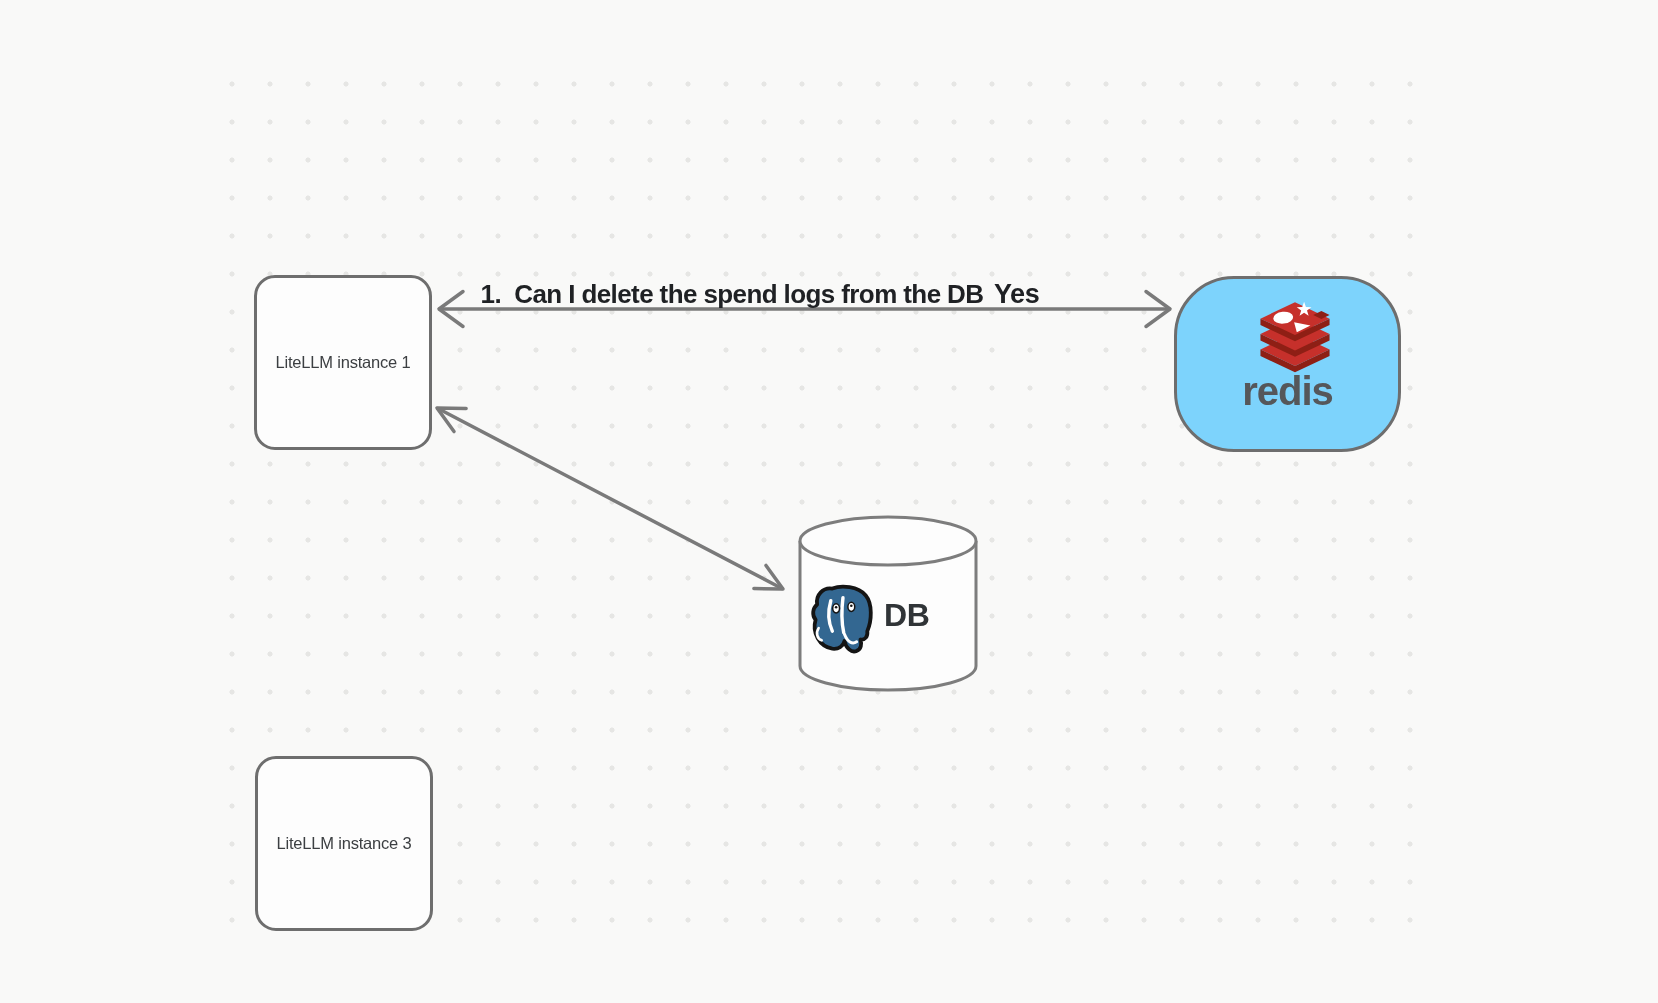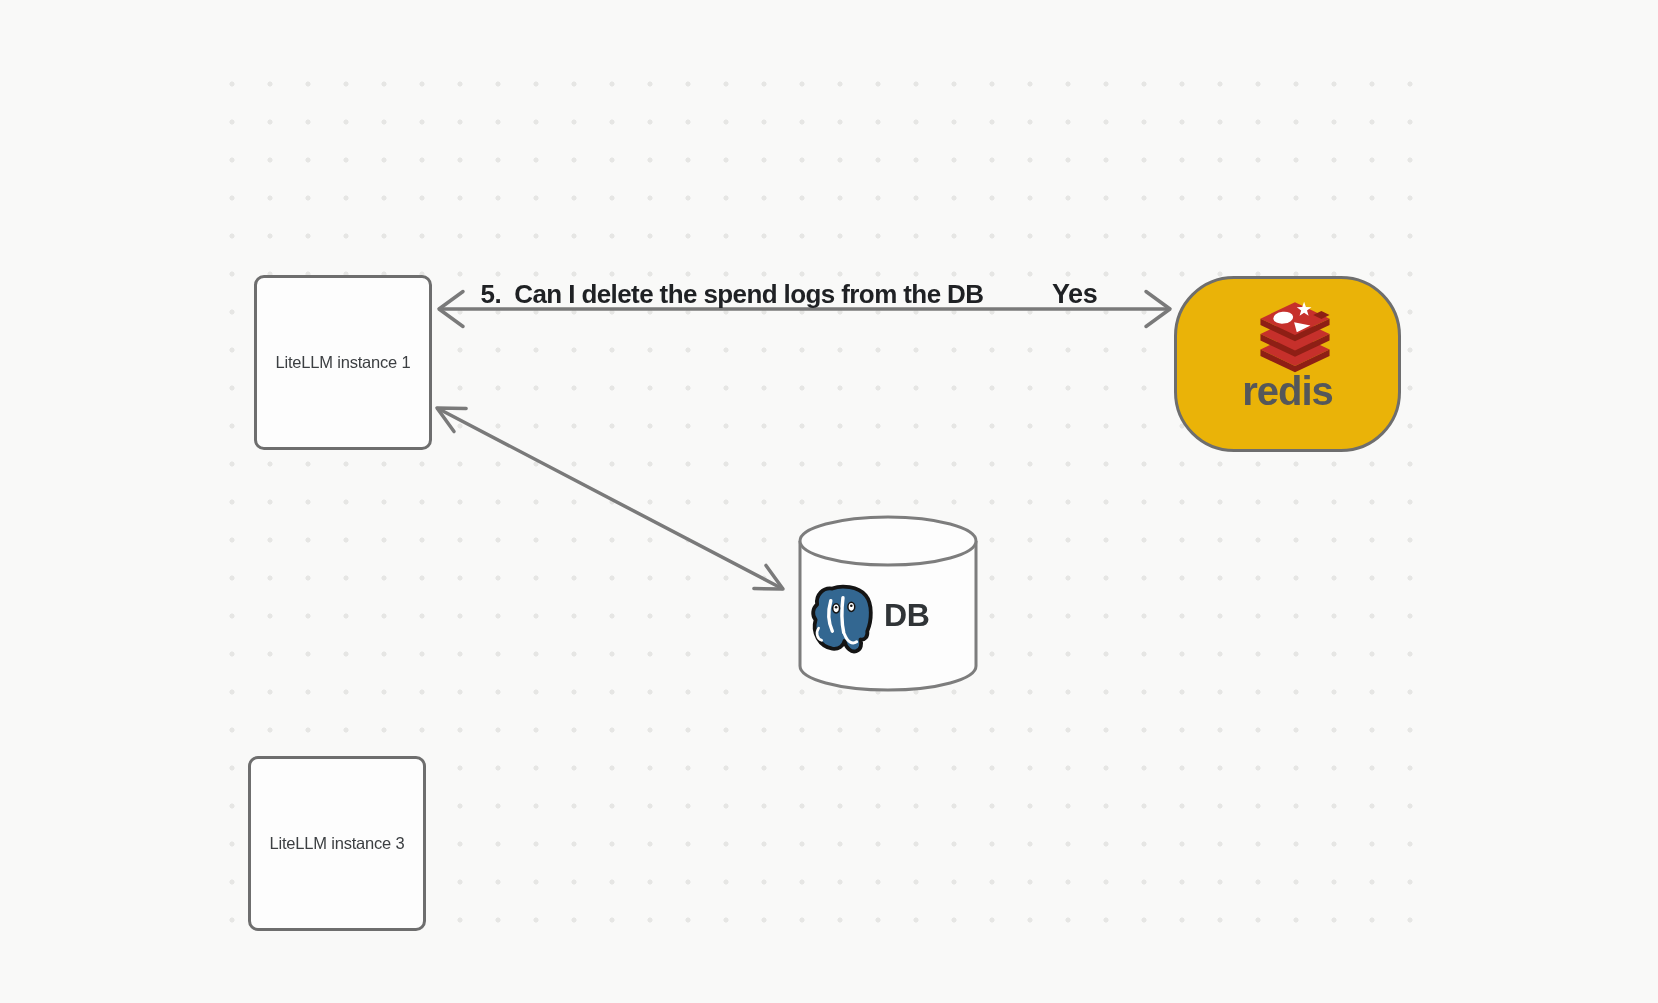--- a/index.html
+++ b/index.html
@@ -5,29 +5,29 @@
   html,body{margin:0;padding:0;}
   body{font-family:"Liberation Sans", sans-serif;}
   .canvas{position:relative;width:1658px;height:1003px;background:#f9f9f8;overflow:hidden;}
   .dot-grid{
     position:absolute;left:213px;top:65px;width:1217px;height:875px;
     background-image:radial-gradient(circle, #e6e6e4 2.2px, rgba(0,0,0,0) 2.9px);
     background-size:38px 38px;
   }
   .node-box{
     position:absolute;width:178px;height:175px;
-    background:#fdfdfd;border:3px solid #6e6e6e;border-radius:10px;
+    background:#fdfdfd;border:3px solid #6e6e6e;border-radius:21px;
     box-sizing:border-box;display:flex;align-items:center;justify-content:center;
   }
   .node-box .node-label{
     font-size:16.5px;color:#3c3f42;letter-spacing:-0.2px;text-align:center;
   }
   .redis-node{
     position:absolute;left:1174px;top:276px;width:227px;height:176px;
-    background:#eab308;border:3px solid #6e6e6e;border-radius:60px;
+    background:#7dd3fc;border:3px solid #6e6e6e;border-radius:60px;
     box-sizing:border-box;display:flex;flex-direction:column;align-items:center;
   }
   .redis-logo{margin-top:16px;margin-left:14px;}
   .redis-wordmark{
     font-size:40px;font-weight:700;color:#55575a;letter-spacing:-1px;
     margin-top:-4px;line-height:1;
   }
   .edge-label{
     position:absolute;font-weight:700;font-size:26px;color:#1f2124;
     letter-spacing:-0.6px;white-space:pre;transform:translateX(-50%);line-height:1.1;
@@ -68,21 +68,21 @@
       <path d="M800 541 L800 666 A88 24 0 0 0 976 666 L976 541" fill="#fdfdfd" stroke="#7d7d7d" stroke-width="3"></path>
       <ellipse cx="888" cy="541" rx="88" ry="24" fill="#fdfdfd" stroke="#7d7d7d" stroke-width="3"></ellipse>
     </g>
   </svg>
 
   <div class="node-box" style="left:254px;top:275px;">
     <span class="node-label">LiteLLM instance 1</span>
   </div>
 
 
-  <div class="node-box" style="left:248px;top:756px;">
+  <div class="node-box" style="left:255px;top:756px;">
     <span class="node-label">LiteLLM instance 3</span>
   </div>
 
   <div class="redis-node">
     <svg class="redis-logo" width="92" height="80" viewBox="0 0 100 88">
 
       <path d="M12 60 L50 42 L88 60 L50 78 Z" fill="#c6302b"></path>
       <path d="M12 60 L12 67 L50 85 L88 67 L88 60 L50 78 Z" fill="#8e1f15"></path>
 
       <path d="M12 43 L50 25 L88 43 L50 61 Z" fill="#c6302b"></path>
@@ -105,16 +105,16 @@
     <path d="M46 22 C44 38 44 54 47 68" stroke="#ffffff" stroke-width="4.5" fill="none" stroke-linecap="round"></path>
     <path d="M48 70 C52 80 58 84 64 80" stroke="#ffffff" stroke-width="4" fill="none" stroke-linecap="round"></path>
     <path d="M14 62 C10 68 12 76 18 78" stroke="#ffffff" stroke-width="3.5" fill="none" stroke-linecap="round"></path>
     <ellipse cx="37" cy="36" rx="4.5" ry="6" fill="#ffffff" stroke="#141414" stroke-width="2"></ellipse>
     <circle cx="37" cy="34.5" r="1.7" fill="#141414"></circle>
     <ellipse cx="57" cy="34" rx="4.5" ry="6" fill="#ffffff" stroke="#141414" stroke-width="2"></ellipse>
     <circle cx="57" cy="32.5" r="1.7" fill="#141414"></circle>
   </svg>
   <div class="db-label">DB</div>
 
-  <div class="edge-label" style="left:732px;top:280px;">5.  Can I delete the spend logs from the DB</div>
-  <div class="edge-reply" style="left:1052px;top:280px;">Yes</div>
+  <div class="edge-label" style="left:732px;top:280px;">1.  Can I delete the spend logs from the DB</div>
+  <div class="edge-reply" style="left:994px;top:280px;">Yes</div>
 
 </div>
 
 </body></html>

